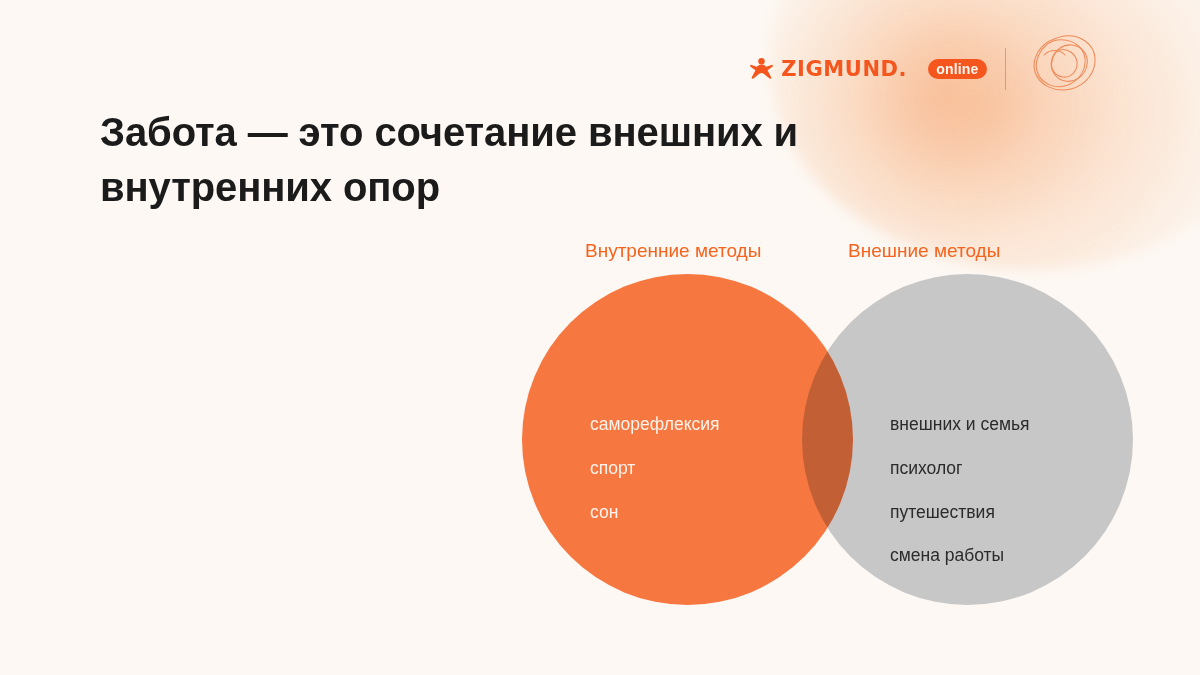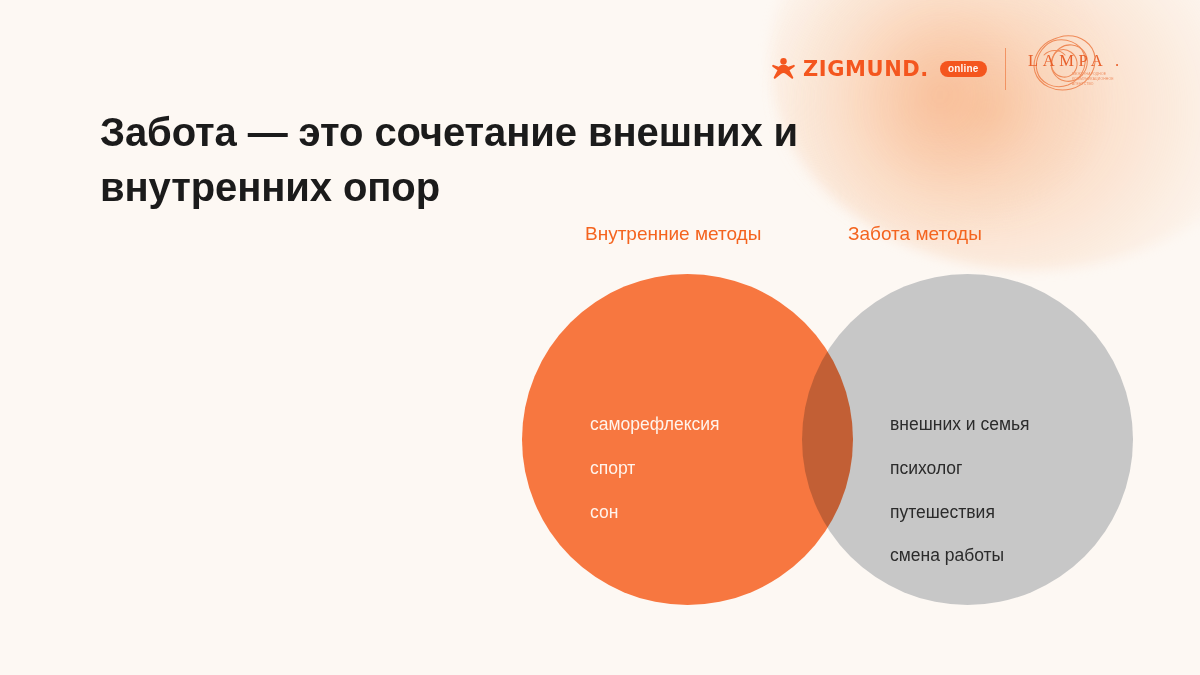--- a/index.html
+++ b/index.html
@@ -81,26 +81,26 @@
     line-height: 1;
     white-space: nowrap;
   }
   .online-pill {
     display: inline-flex;
     align-items: center;
     justify-content: center;
     background: #F4561E;
     color: #FFF6F1;
     border-radius: 999px;
-    font-size: 10px;
+    font-size: 14px;
     font-weight: 700;
     letter-spacing: 0.2px;
     padding: 2.5px 8px 3px 8px;
     line-height: 1;
-    margin-left: 4px;
+    margin-left: 14px;
   }
 
   .logo-divider {
     width: 1.4px;
     height: 42px;
     background: #F08A56;
     opacity: 0.85;
   }
 
   .lampa-logo {
@@ -170,21 +170,21 @@
   .venn {
     position: absolute;
     left: 500px;
     top: 215px;
     width: 640px;
     height: 420px;
   }
 
   .venn-label {
     position: absolute;
-    top: 9px;
+    top: 26px;
     font-size: 19px;
     font-weight: 400;
     color: #F4641F;
     white-space: nowrap;
     line-height: 1;
   }
   .venn-label.left  { left: 85px; }
   .venn-label.right { left: 348px; }
 
   .circle {
@@ -264,37 +264,31 @@
                    C11 28 20 13 34 8 C37 7 41 5.4 44 5 Z"></path>
           <path d="M33 10 C46 6 60 12 64 23 C68 35 61 49 48 54 C34 59 20 52 17 40
                    C14 29 21 15 33 10 Z"></path>
           <path d="M52 14 C62 15 69 24 67 34 C65 45 55 52 45 50 C35 48 29 38 32 28
                    C35 19 43 13 52 14 Z"></path>
           <path d="M40 19 C48 17 56 23 57 31 C58 40 51 47 43 46 C35 45 30 38 32 30
                    C33 24 36 20 40 19 Z"></path>
           <path d="M24 24 C30 18 40 18 45 24"></path>
         </g>
       </svg>
-      <div class="lampa-text-wrap">
-        <div class="lampa-word">LAMPA .</div>
-        <div class="lampa-sub">МЕЖДУНАРОДНОЕ
-КОММУНИКАЦИОННОЕ
-АГЕНТСТВО</div>
-      </div>
     </div>
 
   </div>
 
   <h1 class="title">Забота — это сочетание внешних и внутренних опор</h1>
 
 
   <div class="venn">
 
     <div class="venn-label left">Внутренние методы</div>
-    <div class="venn-label right">Забота методы</div>
+    <div class="venn-label right">Внешние методы</div>
 
     <div class="circle gray"></div>
     <div class="circle orange"></div>
 
     <div class="venn-list left">
       <div class="venn-item">саморефлексия</div>
       <div class="venn-item">спорт</div>
       <div class="venn-item">сон</div>
     </div>
 

